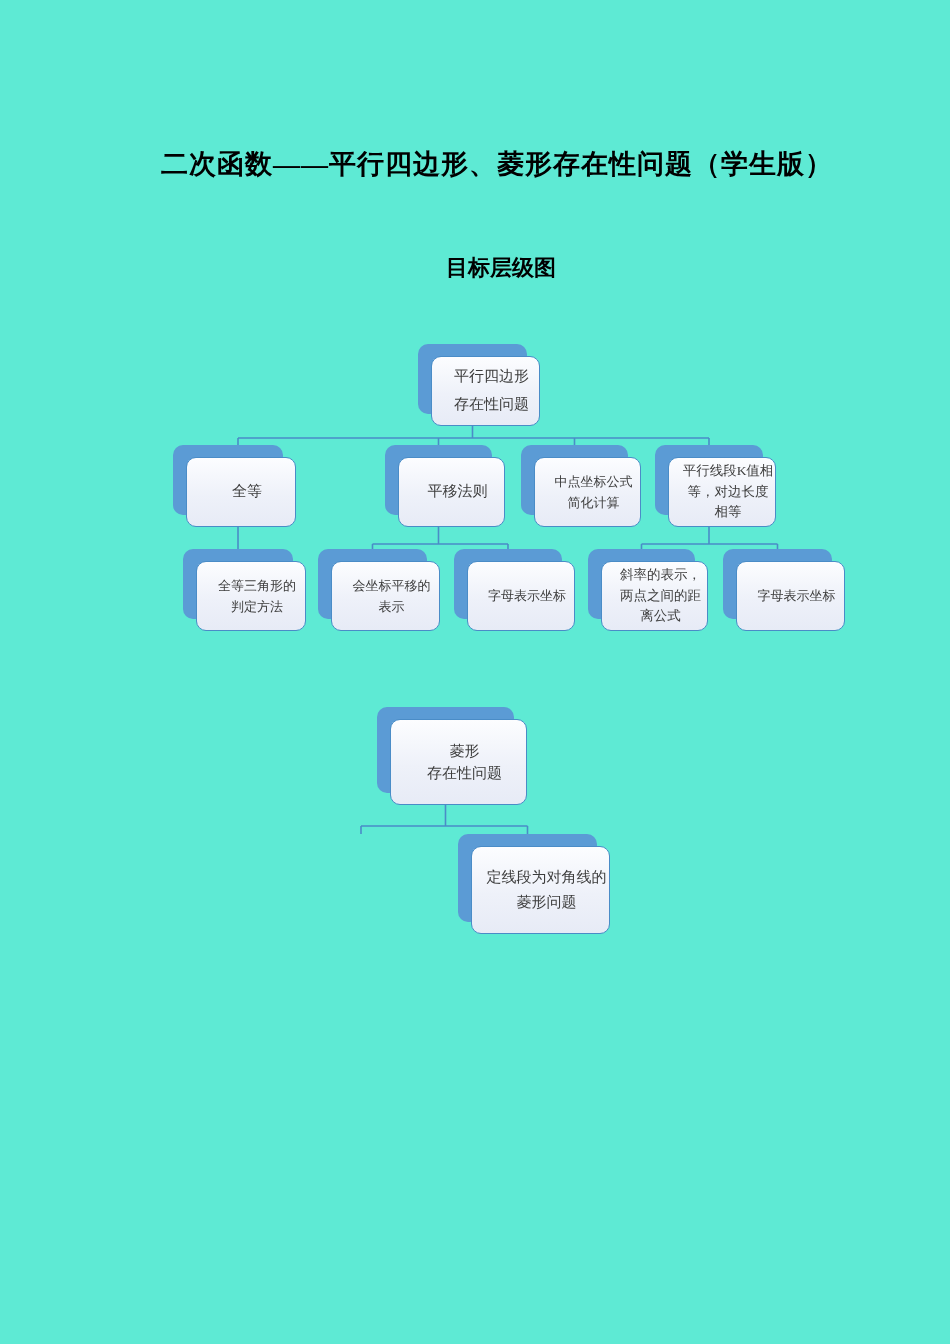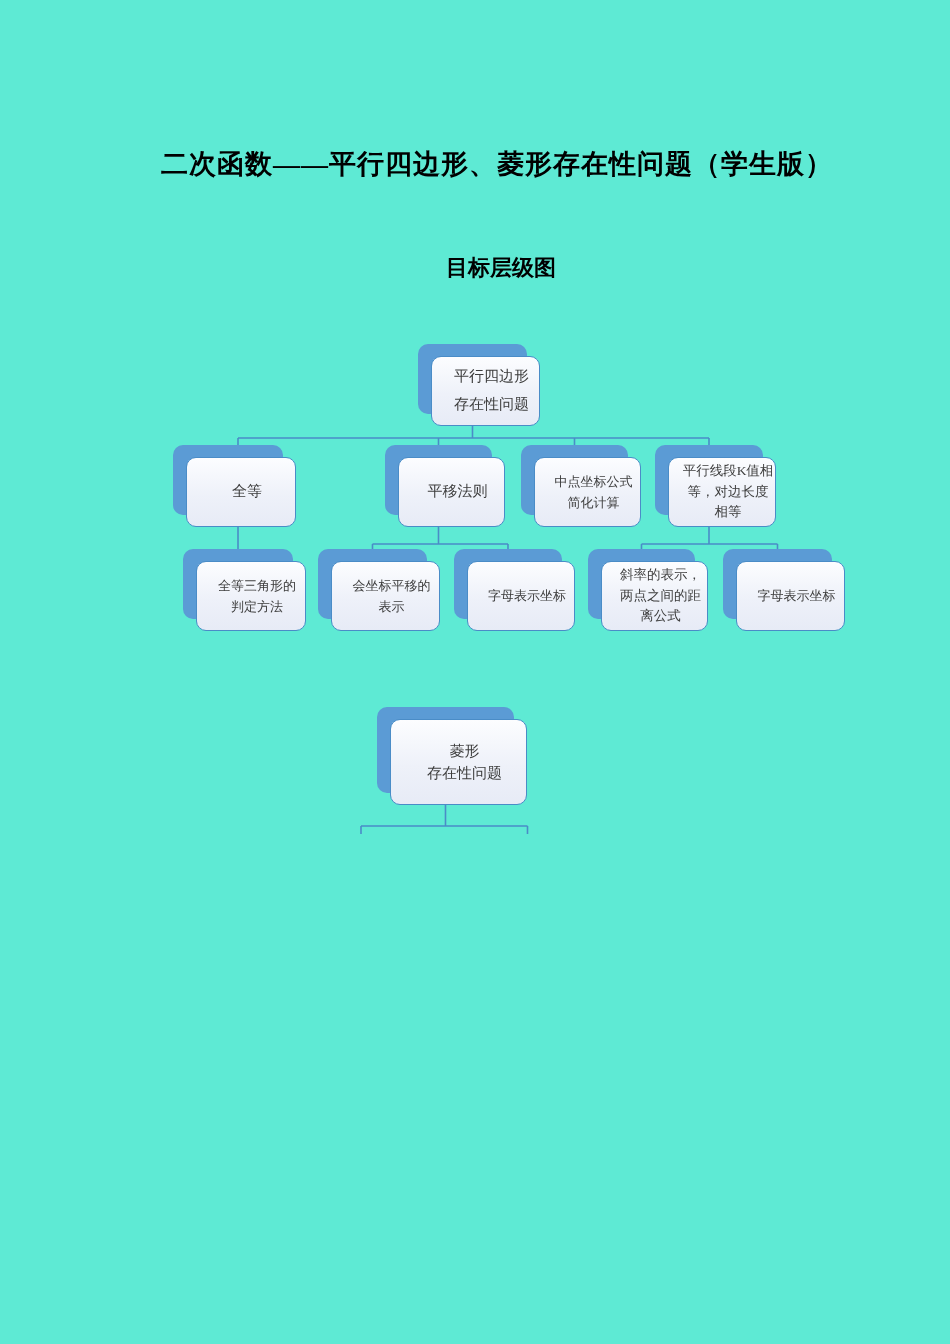--- a/index.html
+++ b/index.html
@@ -137,14 +137,21 @@
 
   <div class="node root2" style="left:377px;top:707px;width:137px;height:86px">
     <div class="node-shadow"></div>
     <div class="node-card">
       <span class="node-label">菱形
 存在性问题</span>
     </div>
   </div>
 
 
+  <div class="node big" style="left:458px;top:834px;width:139px;height:88px">
+    <div class="node-shadow"></div>
+    <div class="node-card">
+      <span class="node-label">定线段为对角线的
+菱形问题</span>
+    </div>
+  </div>
 
 </div>
 
 </body></html>

